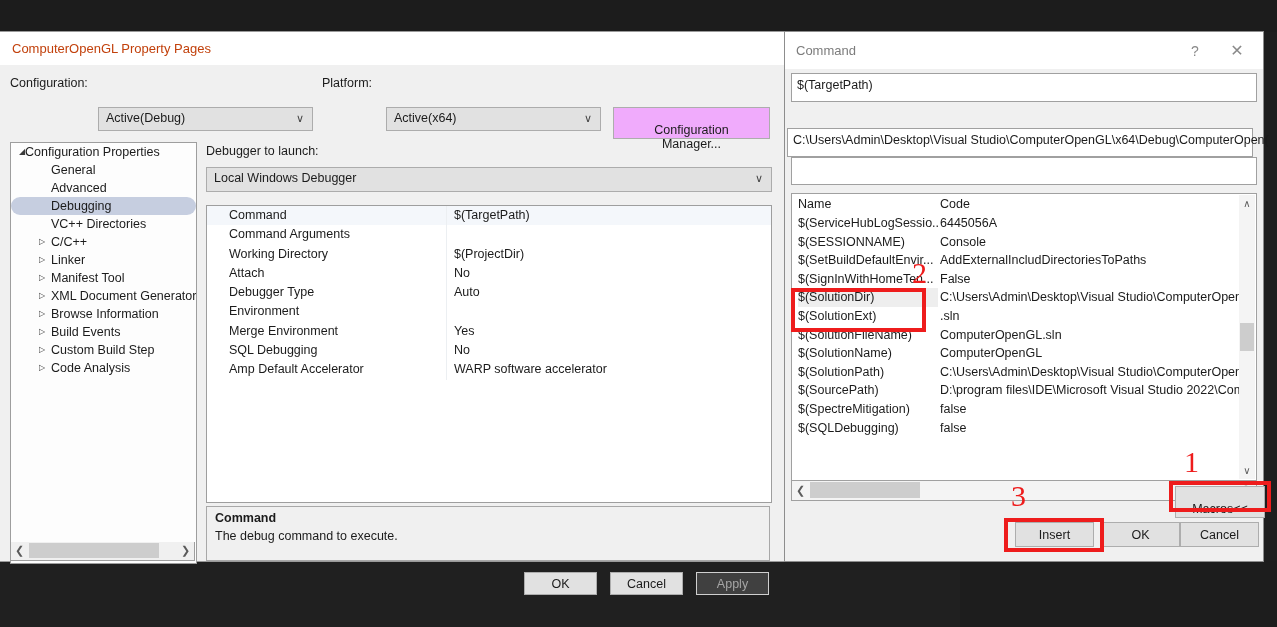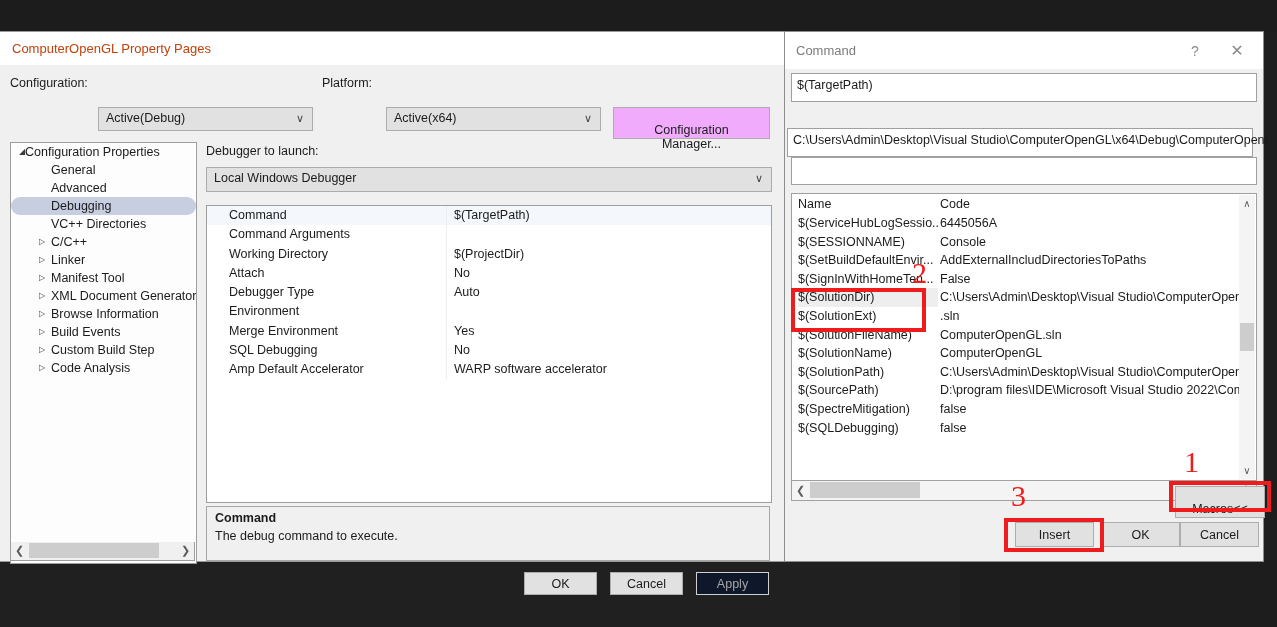--- a/index.html
+++ b/index.html
@@ -142,21 +142,21 @@
     position: absolute; left: 8px; top: 22px; font-size: 12.5px;
   }
   .dlg-btn {
     position: absolute; height: 23px; width: 73px; top: 540px;
     background: #e1e1e1; border: 1px solid #adadad;
     font-size: 12.5px; font-family: "Liberation Sans", sans-serif;
     color: #1b1b1b; padding: 0; cursor: default;
   }
   #btn-ok { left: 524px; }
   #btn-cancel { left: 610px; }
-  #btn-apply { left: 696px; color: #a5a5a5; background: #0f172a; border-color: #cfcfcf; }
+  #btn-apply { left: 696px; color: #a5a5a5; background: #404040; border-color: #cfcfcf; }
 
   
   #cmd-dialog {
     position: absolute; left: 785px; top: 32px; width: 478px; height: 529px;
     background: #f0f0f0;
     box-shadow: 0 0 0 1px #8d8d8d;
   }
   #cmd-titlebar { height: 37px; background: #ffffff; position: relative; }
   #cmd-title { position: absolute; left: 11px; top: 11px; font-size: 13px; color: #7c7c7c; }
   #cmd-help  { right: 48px; height: 37px; }

